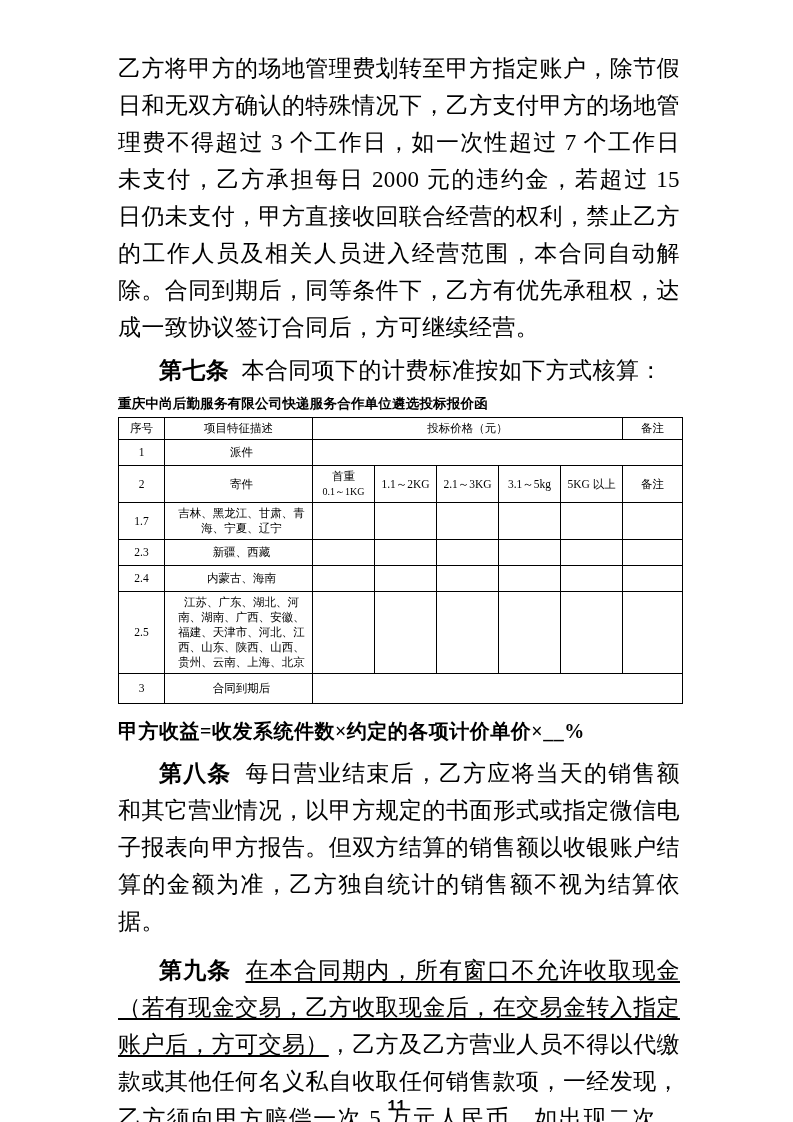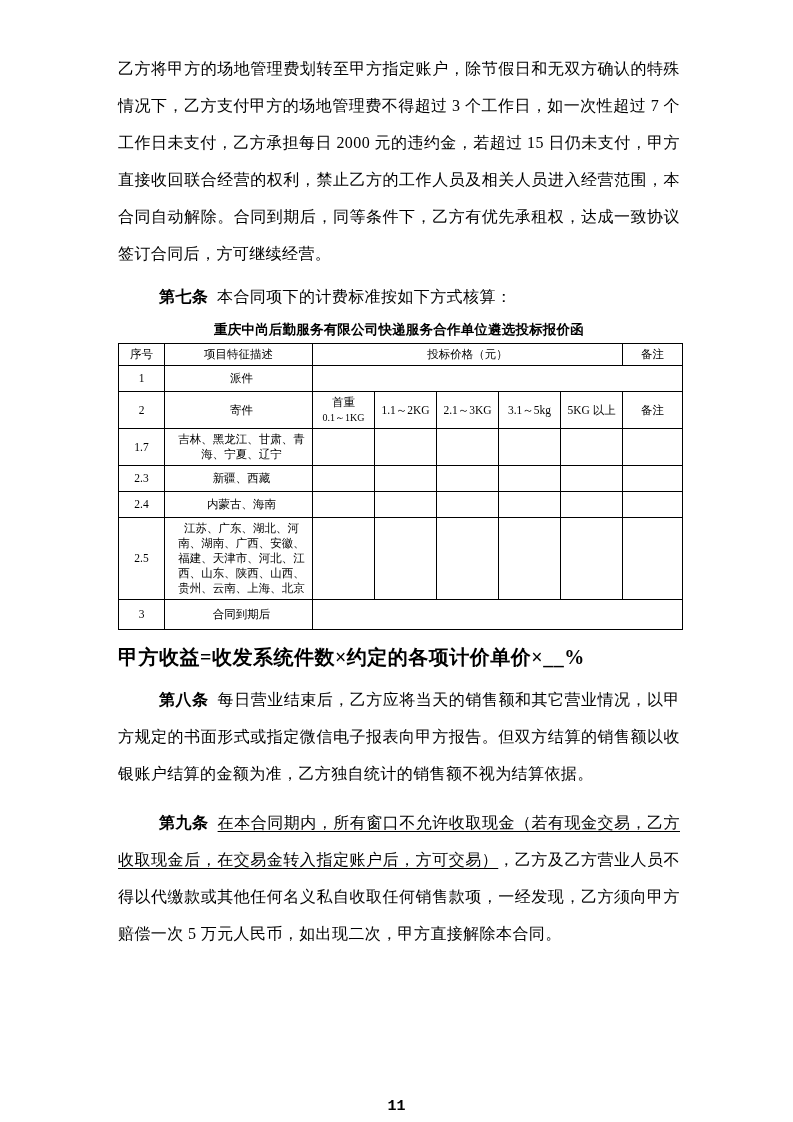--- a/index.html
+++ b/index.html
@@ -20,21 +20,21 @@
     overflow: hidden;
   }
   .content {
     position: absolute;
     left: 118px;
     top: 50px;
     width: 562px;
   }
   p.para {
     margin: 0 0 0 0;
-    font-size: 16px;
+    font-size: 23px;
     line-height: 37px;
     text-align: justify;
     text-justify: inter-ideograph;
     letter-spacing: 0.4px;
     color: #000;
   }
   p.para.indent {
     text-indent: 41px;
   }
   .bold {
@@ -42,21 +42,21 @@
   }
   .u {
     text-decoration: underline;
     text-underline-offset: 3px;
   }
   .gap-sm { height: 6px; }
   .gap-md { height: 12px; }
 
   
   .table-title {
-    text-align: center;
+    text-align: left;
     font-size: 13.5px;
     font-weight: bold;
     margin: 6px 0 4px 0;
     letter-spacing: 0.2px;
   }
   table.quote {
     border-collapse: collapse;
     width: 552px;
     margin: 0 auto;
     table-layout: fixed;

